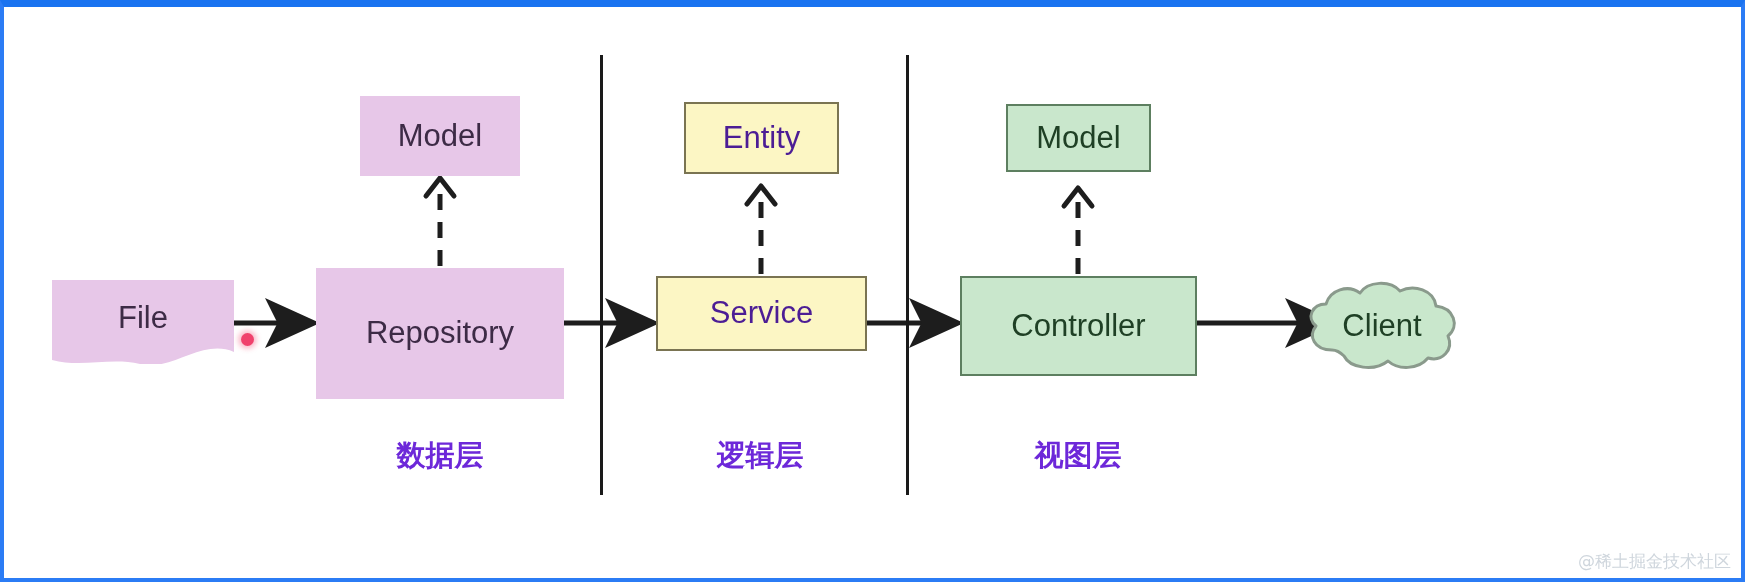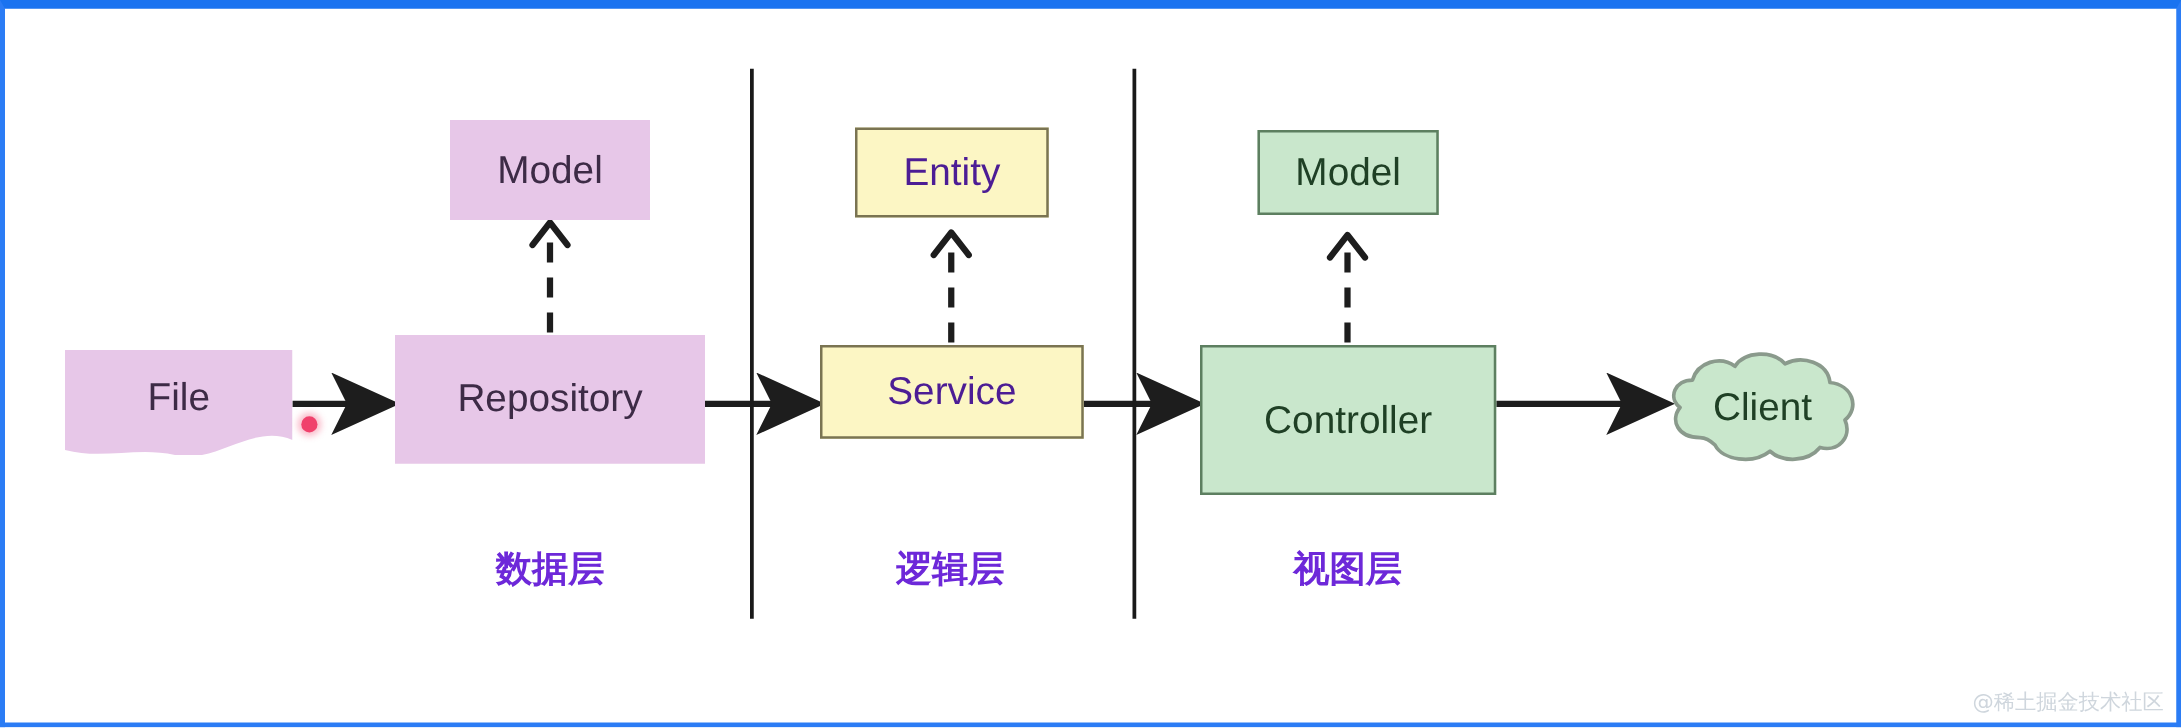--- a/index.html
+++ b/index.html
@@ -92,28 +92,28 @@
   }
   #node-file .node-label {
     position: relative;
     z-index: 2;
     color: #3d2b46;
     font-size: 31px;
     margin-top: -8px;
   }
 
   #node-model     { left: 360px; top: 96px;  width: 160px; height: 80px; font-size: 31px; }
-  #node-repository{ left: 316px; top: 268px; width: 248px; height: 103px; font-size: 31px; }
+  #node-repository{ left: 316px; top: 268px; width: 248px; height: 131px; font-size: 31px; }
   #node-entity    { left: 684px; top: 102px; width: 155px; height: 72px; font-size: 31px; }
   #node-service   { left: 656px; top: 276px; width: 211px; height: 75px; font-size: 31px; }
   #node-view      { left: 1006px; top: 104px; width: 145px; height: 68px; font-size: 31px; }
-  #node-controller{ left: 960px; top: 276px; width: 237px; height: 120px; font-size: 31px; }
+  #node-controller{ left: 960px; top: 276px; width: 237px; height: 100px; font-size: 31px; }
 
   #node-client {
-    left: 1330px; top: 280px; width: 160px; height: 92px;
+    left: 1302px; top: 280px; width: 160px; height: 92px;
     background: transparent; border: none;
   }
   #node-client .cloud-shape {
     position: absolute; left: 0; top: 0; width: 160px; height: 92px;
   }
   #node-client .node-label {
     position: relative; z-index: 2;
     color: #1f4025; font-size: 31px;
   }
 

